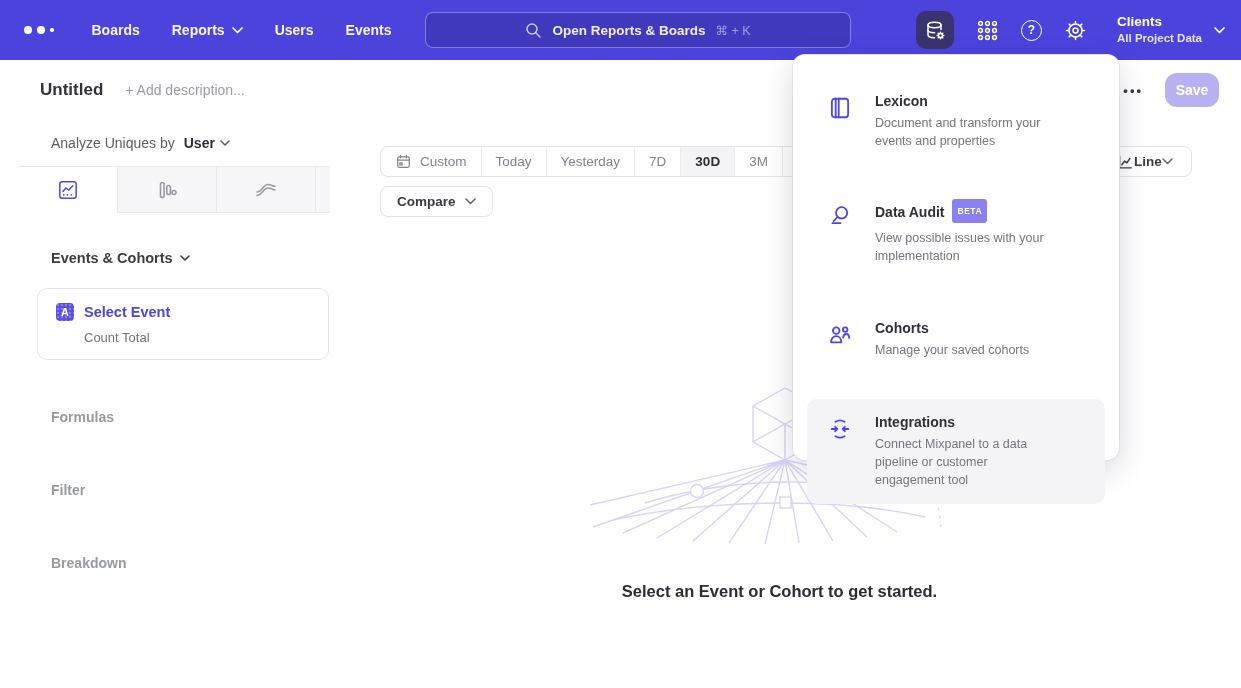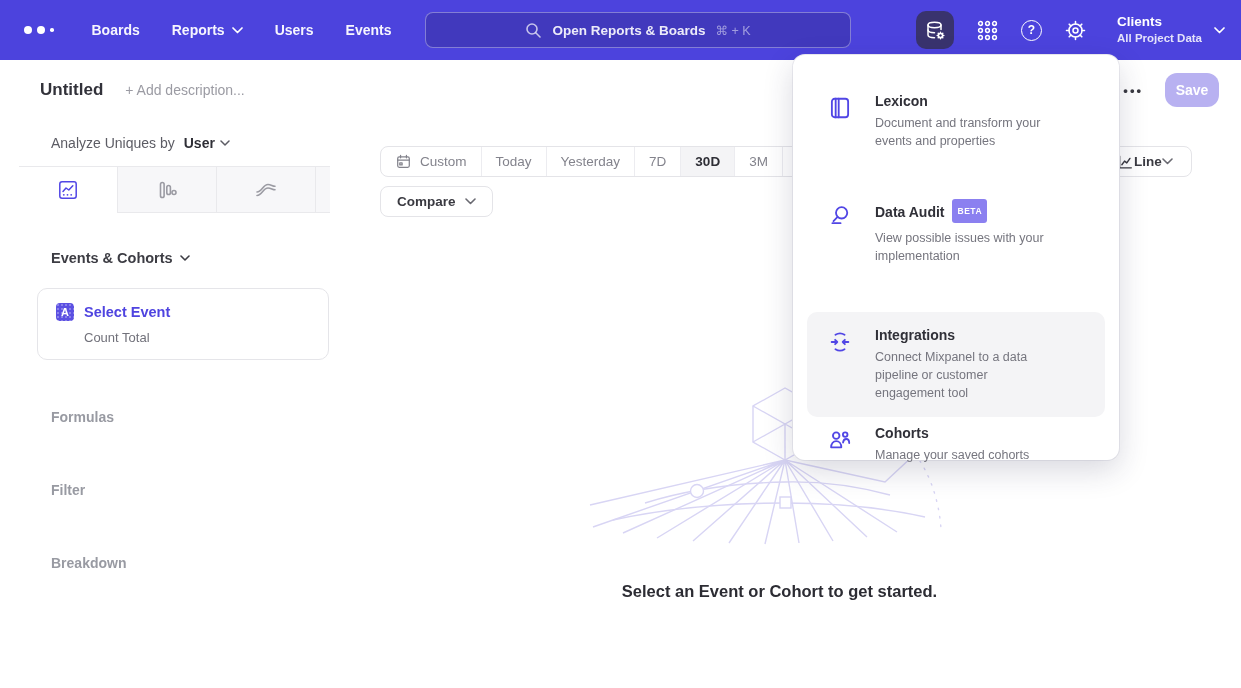--- a/index.html
+++ b/index.html
@@ -389,47 +389,47 @@
         </svg>
       </span>
       <span>
         <div class="mi-title">
             <span>Data Audit</span>
             <span class="beta-badge">BETA</span>
           </div>
         <div class="mi-desc">View possible issues with your implementation</div>
       </span>
     </div>
+    <div class="menu-item mb3">
+      <span class="mi-icon">
+        <svg width="26" height="26" viewBox="0 0 24 24" fill="none" stroke="currentColor" stroke-width="1.7" stroke-linecap="round" stroke-linejoin="round">
+          <circle cx="8.5" cy="8" r="3"></circle>
+          <path d="M3.8 18.8c0-3.6 2.1-5.8 4.7-5.8s4.7 2.2 4.7 5.8z"></path>
+          <circle cx="16.8" cy="7" r="2.1"></circle>
+          <path d="M14.8 14.3c.3-2 1.4-3.2 2.9-3.2 1.6 0 2.8 1.4 2.8 3.7"></path>
+        </svg>
+      </span>
+      <span>
+        <div class="mi-title">
+            <span>Cohorts</span>
+          </div>
+        <div class="mi-desc">Manage your saved cohorts</div>
+      </span>
+    </div>
     <div class="menu-item hovered">
       <span class="mi-icon">
         <svg width="26" height="26" viewBox="0 0 24 24" fill="none" stroke="currentColor" stroke-width="1.7" stroke-linecap="round" stroke-linejoin="round">
           <path d="M7.8 5.3a8 8 0 0 1 8.4 0"></path>
           <path d="M16.2 18.7a8 8 0 0 1-8.4 0"></path>
           <path d="M4.3 12h5.2m0 0-2-2m2 2-2 2"></path>
           <path d="M19.7 12h-5.2m0 0 2-2m-2 2 2 2"></path>
         </svg>
       </span>
       <span>
         <div class="mi-title">
             <span>Integrations</span>
           </div>
         <div class="mi-desc">Connect Mixpanel to a data pipeline or customer engagement tool</div>
       </span>
     </div>
-    <div class="menu-item mb3">
-      <span class="mi-icon">
-        <svg width="26" height="26" viewBox="0 0 24 24" fill="none" stroke="currentColor" stroke-width="1.7" stroke-linecap="round" stroke-linejoin="round">
-          <circle cx="8.5" cy="8" r="3"></circle>
-          <path d="M3.8 18.8c0-3.6 2.1-5.8 4.7-5.8s4.7 2.2 4.7 5.8z"></path>
-          <circle cx="16.8" cy="7" r="2.1"></circle>
-          <path d="M14.8 14.3c.3-2 1.4-3.2 2.9-3.2 1.6 0 2.8 1.4 2.8 3.7"></path>
-        </svg>
-      </span>
-      <span>
-        <div class="mi-title">
-            <span>Cohorts</span>
-          </div>
-        <div class="mi-desc">Manage your saved cohorts</div>
-      </span>
-    </div>
   </div>
 
 </div>
 
 </body></html>

